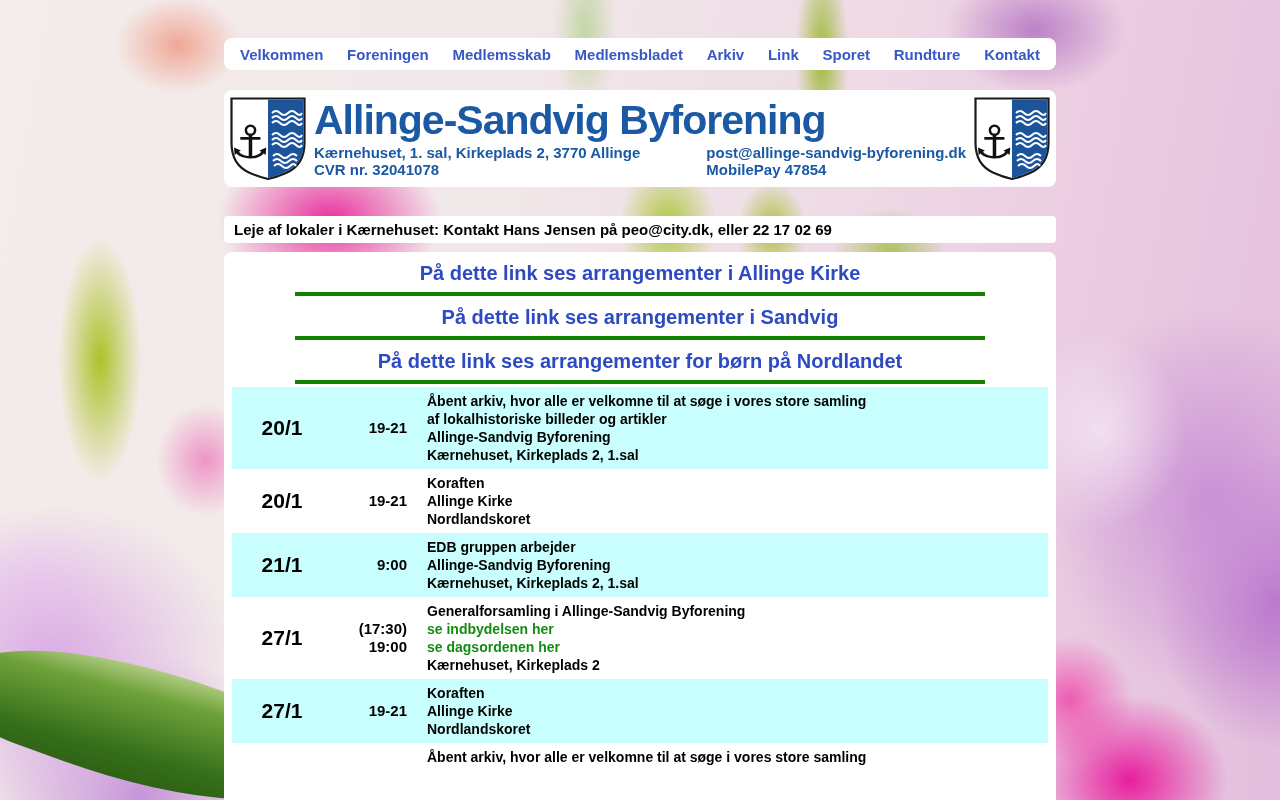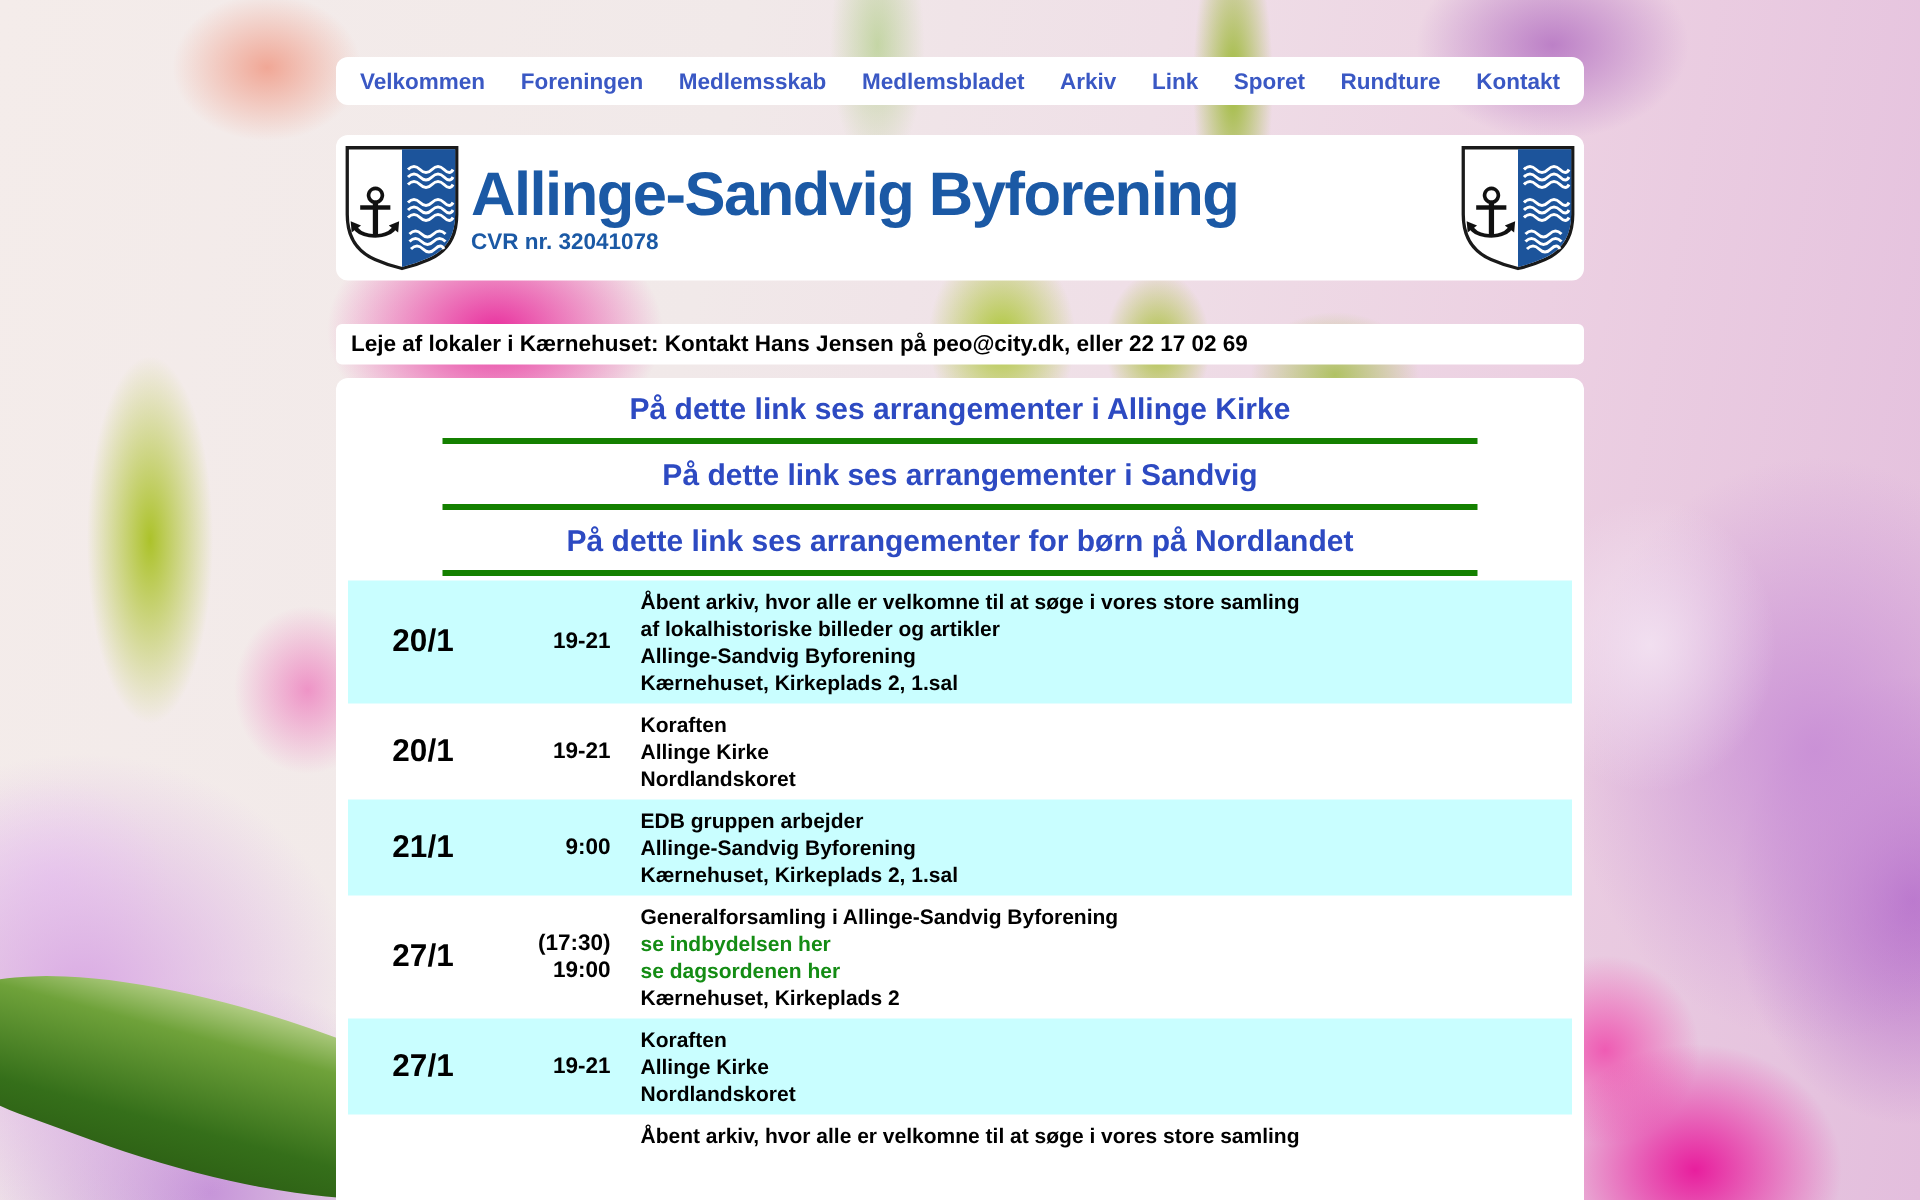--- a/index.html
+++ b/index.html
@@ -105,21 +105,26 @@
           <path d="M43,59 q4,-4 8,0 t8,0 t8,0"></path>
           <path d="M43,64 q4,-4 8,0 t8,0 t8,0"></path>
           <path d="M44,69 q4,-4 8,0 t8,0 t6,0"></path>
         </g>
         <text x="20" y="61" text-anchor="middle" font-size="46" fill="#111" font-family="DejaVu Sans, sans-serif">⚓</text>
       </svg>
       <div class="hcenter">
         <div class="title">Allinge-Sandvig Byforening</div>
         <div class="subrow">
           <div class="subblock">
+            <div>Kærnehuset, 1. sal, Kirkeplads 2, 3770 Allinge</div>
             <div>CVR nr. 32041078</div>
+          </div>
+          <div class="subblock">
+            <div>post@allinge-sandvig-byforening.dk</div>
+            <div>MobilePay 47854</div>
           </div>
         </div>
       </div>
       <svg class="crest" viewBox="0 0 76 84">
         <path d="M1.5,1.5 H74.5 V46 Q74.5,68 56,76 Q47,80 38,82 Q29,80 20,76 Q1.5,68 1.5,46 Z" fill="#ffffff" stroke="#1a1a1a" stroke-width="2.2"></path>
         <path d="M38,2.5 H73.5 V46 Q73.5,67 55.5,75 Q46.5,79 38,81 Z" fill="#1c549b"></path>
         <g stroke="#ffffff" stroke-width="2" fill="none">
           <path d="M42,16 q4,-4 8,0 t8,0 t8,0 t6,0"></path>
           <path d="M42,21 q4,-4 8,0 t8,0 t8,0 t6,0"></path>
           <path d="M42,26 q4,-4 8,0 t8,0 t8,0 t6,0"></path>

